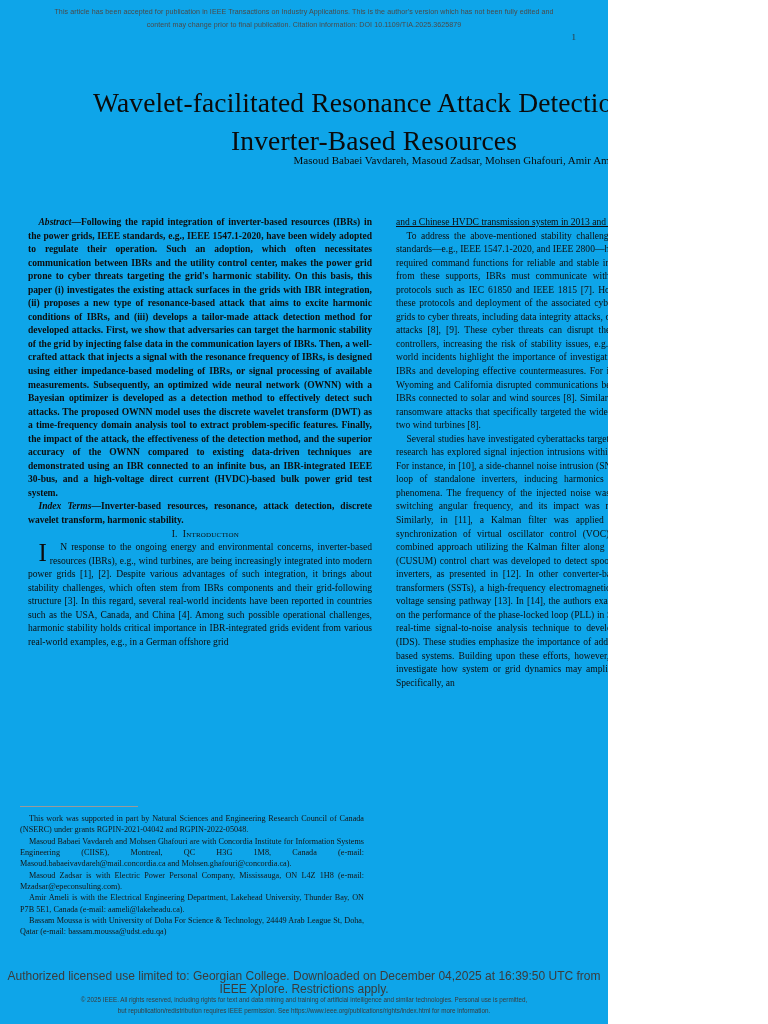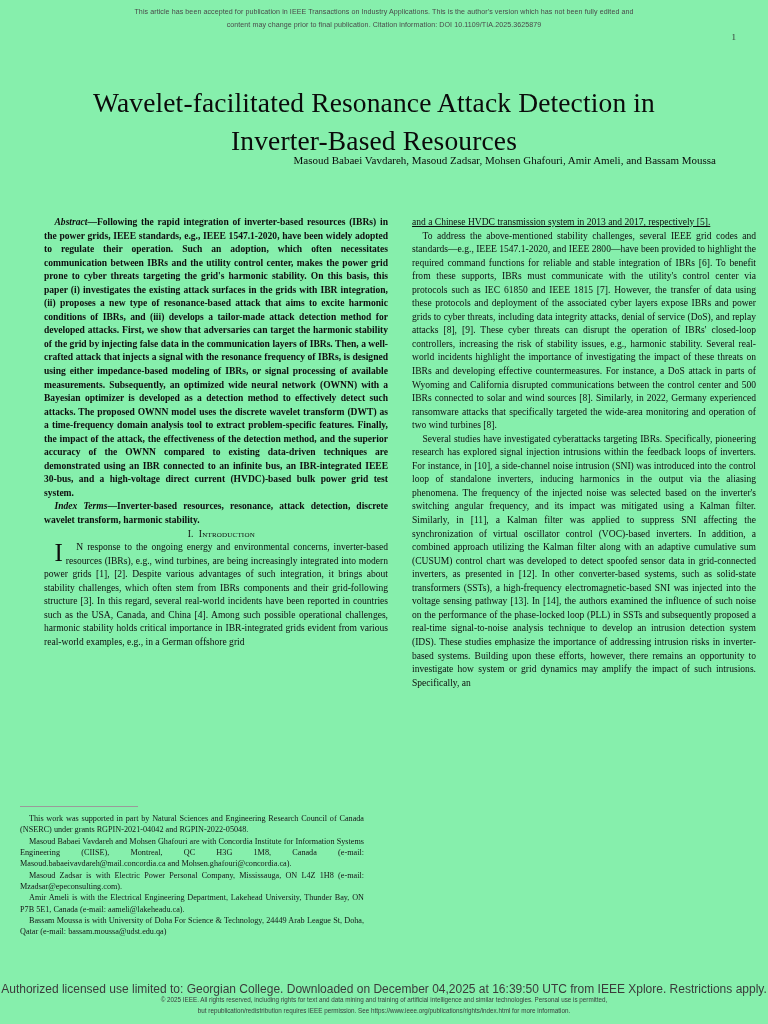--- a/index.html
+++ b/index.html
@@ -2,23 +2,23 @@
 <html><head>
 <meta charset="utf-8">
 <style>
   html, body {
     margin: 0;
     padding: 0;
     background: #ffffff;
   }
   .page {
     position: relative;
-    width: 768px;
+    width: 608px;
     height: 1024px;
-    background: #86efac;
+    background: #0ea5e9;
     font-family: "Liberation Serif", "DejaVu Serif", serif;
     color: #111111;
     overflow: hidden;
     box-sizing: border-box;
   }
 
   
   .banner {
     position: absolute;
     top: 6px;
@@ -68,21 +68,20 @@
 
   
   .col {
     position: absolute;
     top: 215px;
     width: 344px;
     font-size: 9.55px;
     line-height: 13.55px;
     text-align: justify;
     color: #0d0d0d;
-    margin-left: 16px;
   }
   .col-left  { left: 28px;  height: 560px; }
   .col-right { left: 396px; height: 745px; }
 
   .col p { margin: 0; text-indent: 1.1em; }
   .col p.noindent { text-indent: 0; text-decoration: underline; }
 
   .abstract, .indexterms {
     font-weight: bold;
     text-align: justify;

